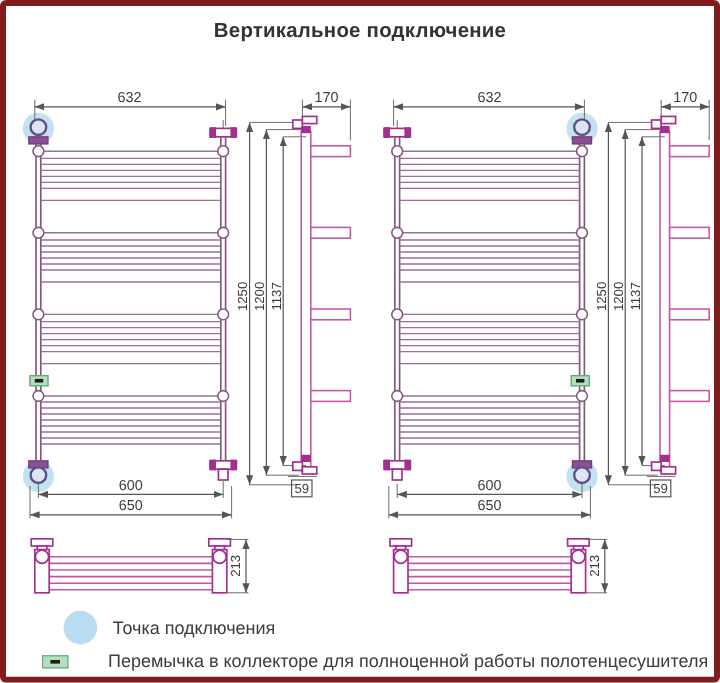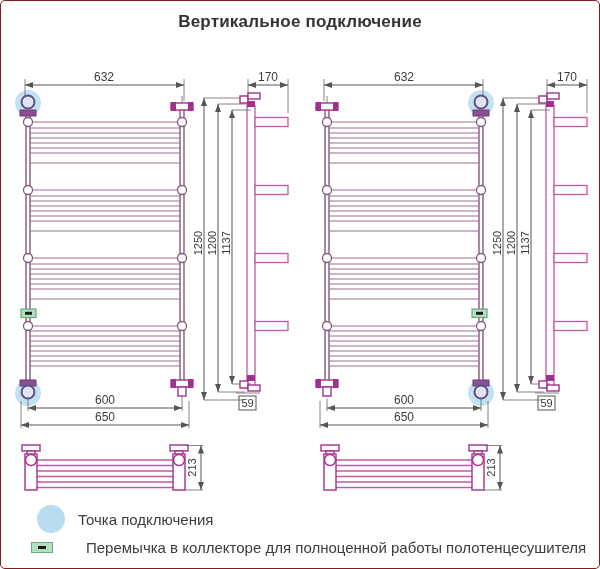--- a/index.html
+++ b/index.html
@@ -1,18 +1,18 @@
 <!DOCTYPE html>
 <html><head>
 <meta charset="utf-8">
 <style>
   html,body{margin:0;padding:0;background:#fff;}
   .wrap{
     position:relative;width:600px;height:569px;background:#fff;
-    border:1px solid #7f1d1d;border-radius:5px;box-sizing:border-box;
+    border:5px solid #7f1d1d;border-radius:5px;box-sizing:border-box;
     font-family:"Liberation Sans",sans-serif;overflow:hidden;
   }
   .title{
     position:absolute;top:11px;left:0;right:0;text-align:center;
     font-size:17px;font-weight:bold;color:#333;letter-spacing:.2px;
   }
   svg.draw{position:absolute;left:0;top:0;}
   svg text{font-family:"Liberation Sans",sans-serif;fill:#3c3c3c;}
   .dt{font-size:12px;}
   .dts{font-size:11px;}
@@ -345,21 +345,21 @@
         <circle class="fitb" cx="477" cy="459" r="5.5"></circle>
       </g>
 
       <line class="ext" x1="483" y1="444.5" x2="501" y2="444.5"></line>
       <line class="ext" x1="483" y1="489" x2="501" y2="489"></line>
       <line class="dl" x1="499" y1="444.5" x2="499" y2="489" marker-start="url(#arr)" marker-end="url(#arr)"></line>
       <text class="dts" transform="rotate(-90 494 466.5)" x="494" y="466.5" text-anchor="middle">213</text>
     </g>
   </svg>
 
-  <div class="legend-row" style="left:36px;top:504px;">
+  <div class="legend-row" style="left:48px;top:504px;">
     <span class="legend-circle"></span>
     <span class="legend-label" style="margin-left:13px;">Точка подключения</span>
   </div>
   <div class="legend-row" style="left:30px;top:538px;">
     <span class="legend-swatch">
         <i></i>
       </span>
     <span class="legend-label" style="margin-left:33px;text-align:center;">Перемычка в коллекторе для полноценной работы полотенцесушителя</span>
   </div>
 </div>

